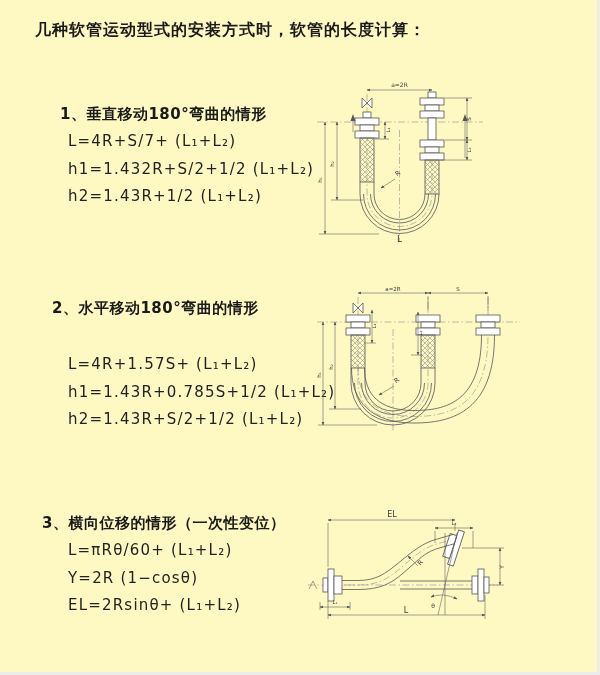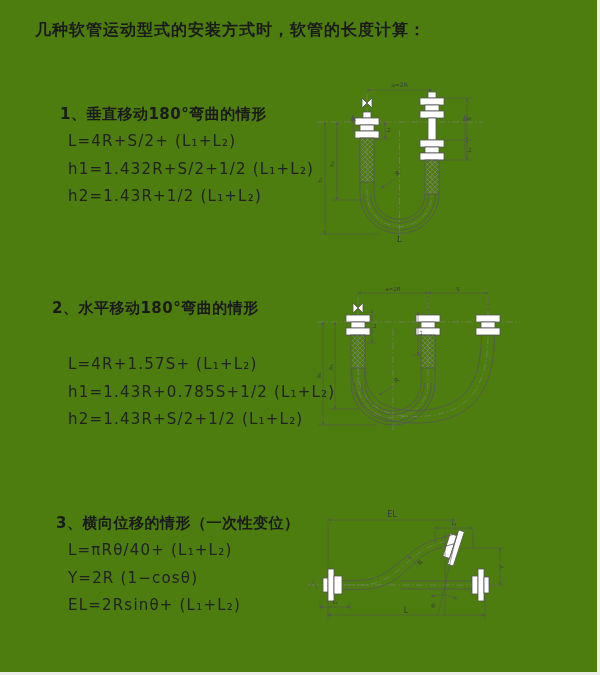--- a/index.html
+++ b/index.html
@@ -1,38 +1,38 @@
 <!DOCTYPE html>
 <html><head>
 <meta charset="utf-8">
 <style>
   html,body{margin:0;padding:0;}
   body{width:600px;height:675px;background:#fff;font-family:"DejaVu Sans",sans-serif;color:#1a1a1a;overflow:hidden;}
-  .page{position:relative;width:600px;height:675px;background:#4d7c0f;box-shadow:inset -3px -3px 0 #ececec;}
+  .page{position:relative;width:600px;height:675px;background:#fef9c3;box-shadow:inset -3px -3px 0 #ececec;}
   .doc-title{position:absolute;left:35px;top:20px;font-size:16px;font-weight:bold;letter-spacing:1px;white-space:nowrap;}
   .sec-heading{position:absolute;font-size:15px;font-weight:bold;letter-spacing:.5px;white-space:nowrap;}
   .formulas{position:absolute;font-size:15px;letter-spacing:1.2px;line-height:27.5px;white-space:nowrap;color:#222;}
   .diag{position:absolute;}
   
   svg .ln{stroke:#555;fill:none;stroke-width:.8;}
   svg .fit{fill:#fff;stroke:#555;stroke-width:.8;}
   svg .dim{stroke:#555;fill:none;stroke-width:.55;}
   svg .cl{stroke:#858585;fill:none;stroke-width:.55;stroke-dasharray:7 2.5 1.5 2.5;}
   svg text{font-family:"DejaVu Sans",sans-serif;fill:#3a3a3a;}
 </style>
 </head>
 <body>
 
 <div class="page">
 
   <div class="doc-title">几种软管运动型式的安装方式时，软管的长度计算：</div>
 
   <div class="sec-heading" style="left:60px;top:105px;">1、垂直移动180°弯曲的情形</div>
   <div class="formulas" style="left:68px;top:128px;">
-    <div>L=4R+S/2+ (L₁+L₂)</div>
+    <div>L=4R+S/7+ (L₁+L₂)</div>
     <div>h1=1.432R+S/2+1/2 (L₁+L₂)</div>
     <div>h2=1.43R+1/2 (L₁+L₂)</div>
   </div>
 
   <svg class="diag" style="left:315px;top:72px;" width="285" height="172" viewBox="0 0 285 172">
     <defs>
       <marker id="arA" viewBox="0 0 8 8" refX="7" refY="4" markerWidth="7" markerHeight="7" orient="auto-start-reverse">
         <path d="M0,1 L8,4 L0,7 z" fill="#555"></path>
       </marker>
       <pattern id="braidA" patternUnits="userSpaceOnUse" width="5" height="5">
@@ -214,23 +214,23 @@
       <line class="dim" x1="96" y1="72" x2="107" y2="72"></line>
       <text x="107" y="50" font-size="5" text-anchor="middle" transform="rotate(-90 107 50)">L₂</text>
     </g>
 
     <g>
       <text x="83" y="99" font-size="6.5" text-anchor="middle" transform="rotate(-38 83 99)">R</text>
       <line class="dim" x1="79" y1="103" x2="64" y2="112" marker-end="url(#arB)"></line>
     </g>
   </svg>
 
-  <div class="sec-heading" style="left:56px;top:514px;">3、横向位移的情形（一次性变位）</div>
+  <div class="sec-heading" style="left:42px;top:514px;">3、横向位移的情形（一次性变位）</div>
   <div class="formulas" style="left:68px;top:537px;">
-    <div>L=πRθ/40+ (L₁+L₂)</div>
+    <div>L=πRθ/60+ (L₁+L₂)</div>
     <div>Y=2R (1−cosθ)</div>
     <div>EL=2Rsinθ+ (L₁+L₂)</div>
   </div>
 
   <svg class="diag" style="left:300px;top:503px;" width="300" height="150" viewBox="0 0 300 150">
     <defs>
       <marker id="arC" viewBox="0 0 8 8" refX="7" refY="4" markerWidth="7" markerHeight="7" orient="auto-start-reverse">
         <path d="M0,1 L8,4 L0,7 z" fill="#555"></path>
       </marker>
     </defs>

